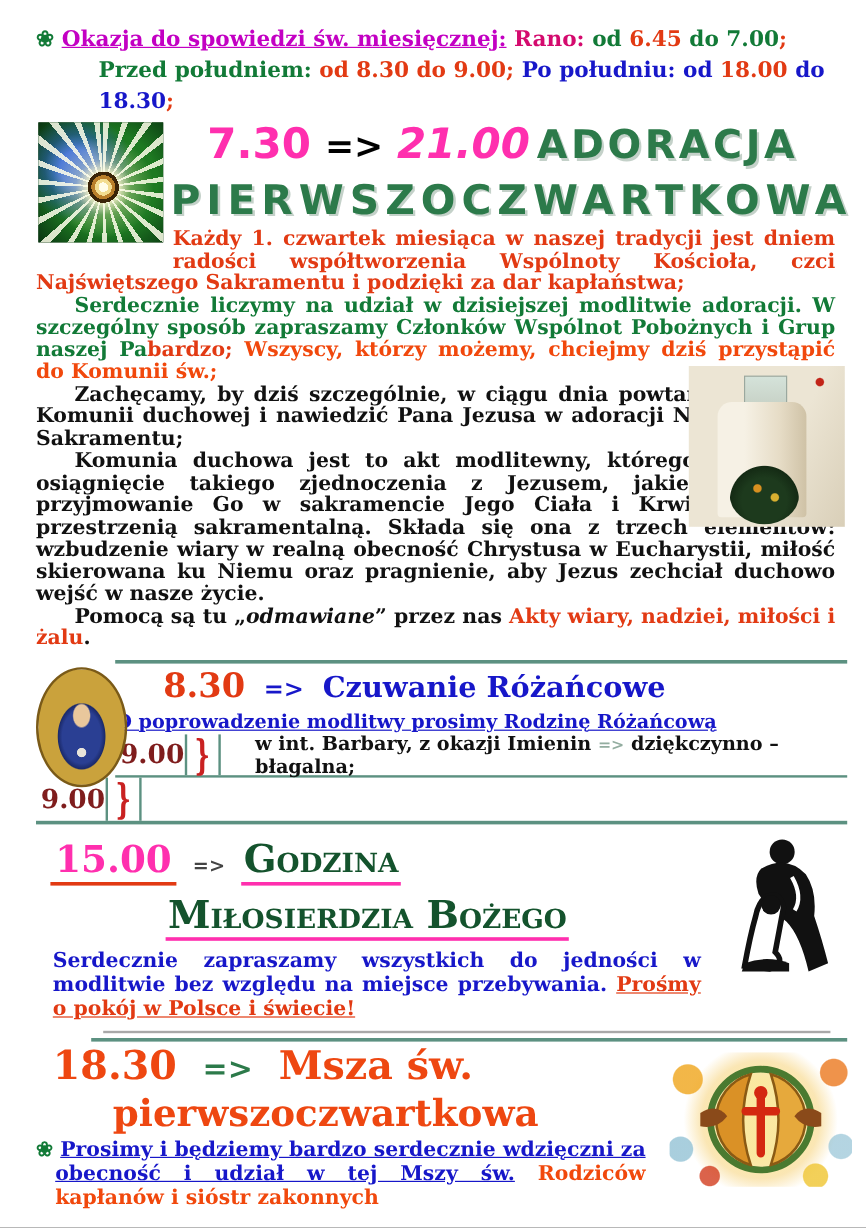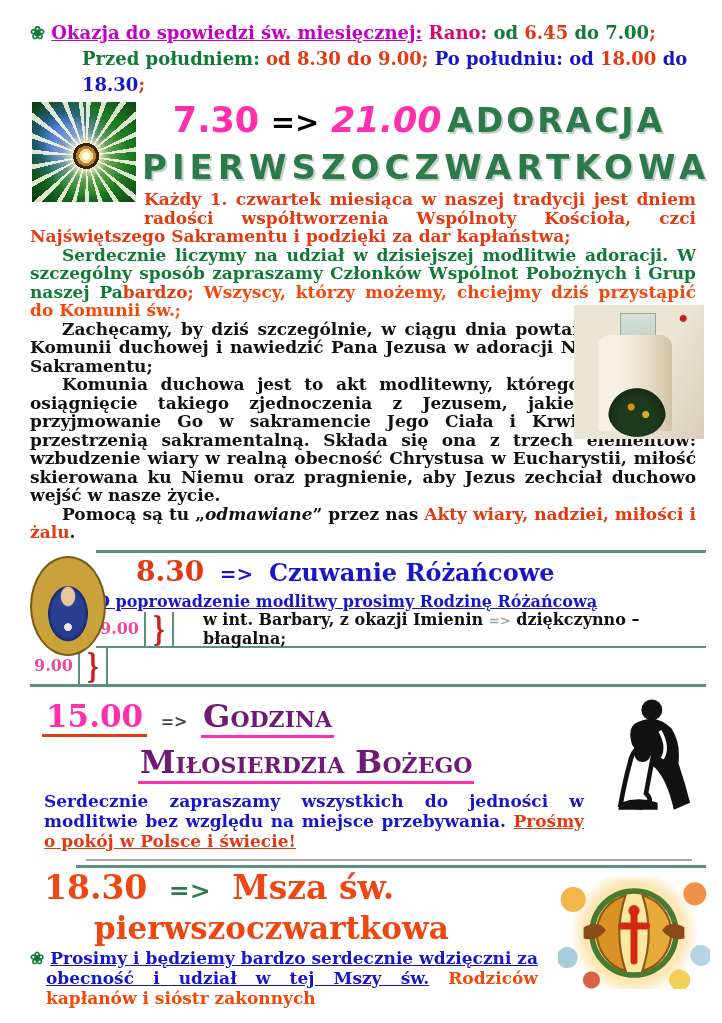--- a/index.html
+++ b/index.html
@@ -71,32 +71,32 @@
   .teal{background:#5c9181}
   .r-main{margin-left:66px;border-top:3px solid #5c9181;padding:3px 0 0 0}
   .r-head{padding-left:40px;white-space:nowrap;line-height:32px}
   .r-time{font-size:28px;color:#e23a13}
   .r-arrow{font-size:20px;color:#1717c9;margin:0 10px}
   .r-title{font-size:24px;color:#1717c9}
   .r-sub{font-size:16px;line-height:20px;color:#1717c9;text-decoration:underline;text-align:left;padding-right:6px}
   .srow{display:flex;align-items:center;font-size:16px}
   .srow1{margin-left:66px;height:34px;border-bottom:2px solid #5c9181}
   .srow2{height:36px;border-bottom:3px solid #5c9181}
-  .s-time{color:#ec4899;font-size:16px;flex:0 0 44px;padding-left:4px}
+  .s-time{color:#7f1d1d;font-size:22px;flex:0 0 44px;padding-left:4px}
   .s-brace{flex:0 0 26px;align-self:stretch;border-left:2px solid #5c9181;border-right:2px solid #5c9181;
     display:flex;align-items:center;justify-content:center;color:#c92121;font-size:20px}
   .s-brace span{transform:scaleY(1.7);display:inline-block}
   .s-text{padding-left:29px}
   
   .mercy{position:relative;margin:8px 16px 0 30px}
   .pieta{position:absolute;right:2px;top:0;width:116px;height:118px}
   .m-h1{padding-left:12px;line-height:42px;white-space:nowrap}
   .m-time{font-size:31px;color:#ff2fae;border-bottom:3px solid #e23a13;padding:0 4px}
   .m-arrow{font-size:16px;color:#444;margin:0 8px}
-  .m-caps{font-size:32px;color:#701a75;font-variant:small-caps;border-bottom:3px solid #ff2fae;padding:0 2px}
+  .m-caps{font-size:32px;color:#14532d;font-variant:small-caps;border-bottom:3px solid #ff2fae;padding:0 2px}
   .m-h2{margin-left:108px;line-height:38px;white-space:nowrap}
   .m-para{margin:4px 122px 0 14px;font-size:17px;line-height:20px;text-align:justify}
   .m-div{height:2px;background:#a8a8a8;margin:8px 14px 0 56px}
   
   .mass{position:relative;margin:4px 16px 0 30px}
   .ms-line{height:3px;margin-left:46px}
   .bread{position:absolute;right:-4px;top:12px;width:152px;height:112px;
     background:
       radial-gradient(circle at 10% 20%, rgba(240,170,40,.85) 0 12px, rgba(0,0,0,0) 13px),
       radial-gradient(circle at 90% 15%, rgba(235,120,30,.8) 0 11px, rgba(0,0,0,0) 12px),

